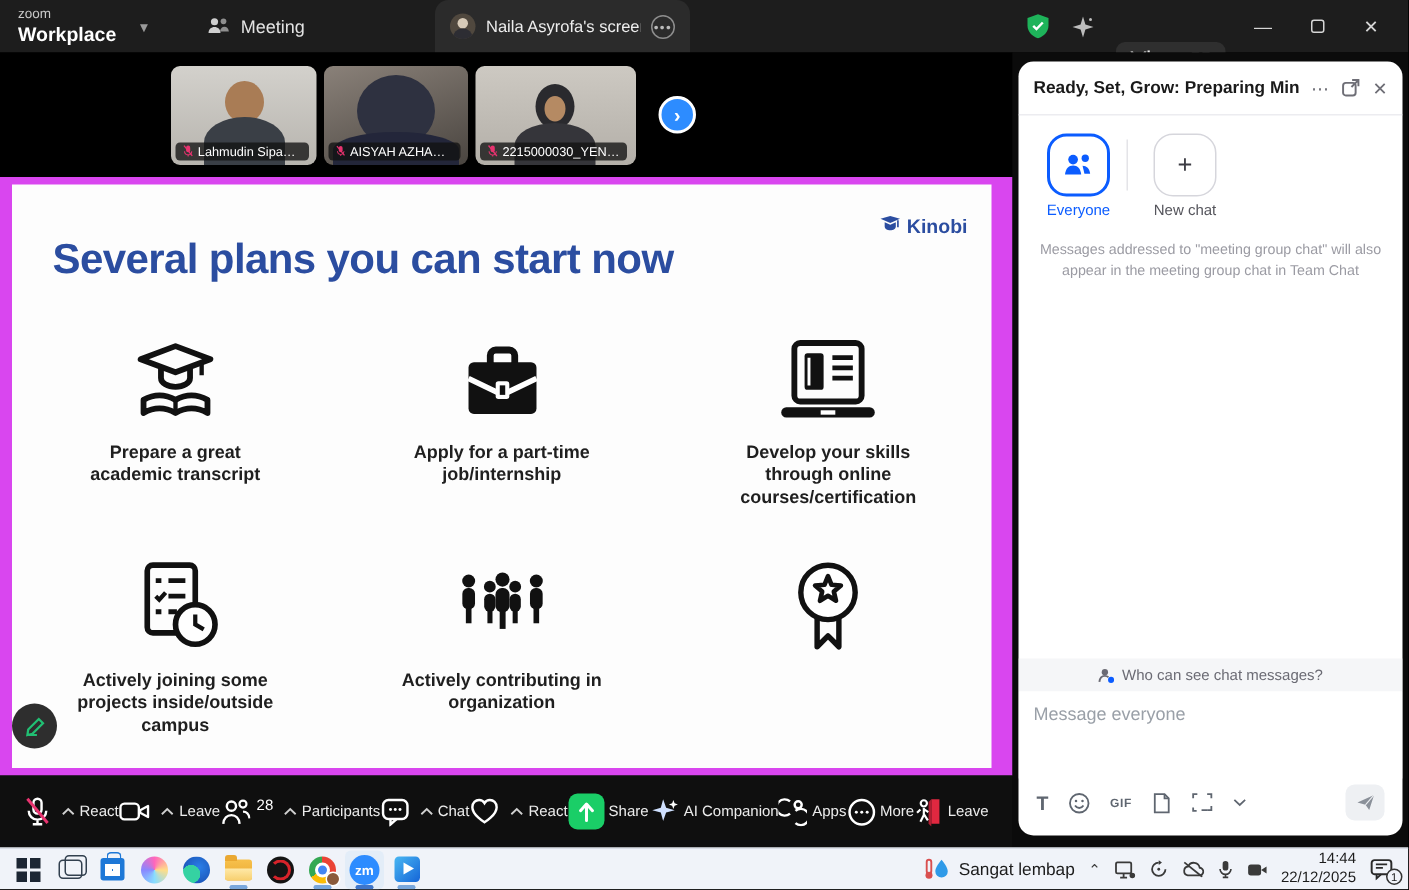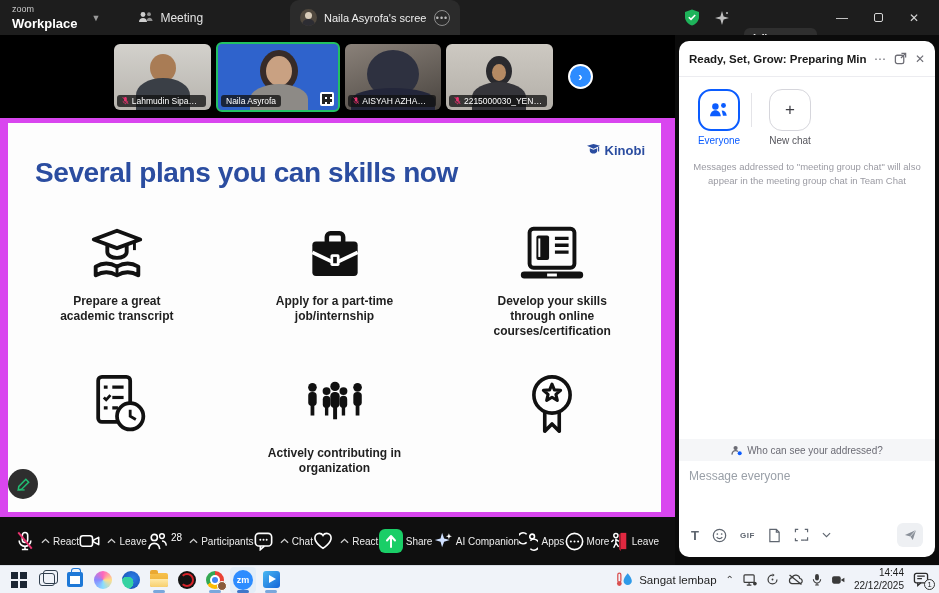--- a/index.html
+++ b/index.html
@@ -195,28 +195,20 @@
         <div class="sil-body"></div>
         <div class="name-badge">
           <svg width="8" height="9" viewBox="0 0 10 12">
               <rect x="3" y="1" width="4" height="6.5" rx="2" fill="#e8336f"></rect>
               <path d="M1.5 6.5a3.5 3.5 0 0 0 7 0M5 10v1.5" stroke="#e8336f" fill="none"></path>
               <path d="M1 1l8 10" stroke="#e8336f" stroke-width="1.3"></path>
             </svg>
           <span>Lahmudin Sipahutar .</span>
         </div>
       </div>
-      <div class="tile t2">
-        <div class="sil-head"></div>
-        <div class="sil-body"></div>
-        <div class="qr"></div>
-        <div class="name-badge">
-          <span>Naila Asyrofa</span>
-        </div>
-      </div>
       <div class="tile t3">
         <div class="sil-head"></div>
         <div class="sil-body"></div>
         <div class="name-badge">
           <svg width="8" height="9" viewBox="0 0 10 12">
               <rect x="3" y="1" width="4" height="6.5" rx="2" fill="#e8336f"></rect>
               <path d="M1.5 6.5a3.5 3.5 0 0 0 7 0M5 10v1.5" stroke="#e8336f" fill="none"></path>
               <path d="M1 1l8 10" stroke="#e8336f" stroke-width="1.3"></path>
             </svg>
           <span>AISYAH AZHAR ADAM</span>
@@ -240,21 +232,21 @@
     <div class="share-area">
       <div class="slide">
         <div class="kinobi">
           <svg width="15" height="13" viewBox="0 0 16 14">
               <path d="M1 2l7-2 7 2-7 3z" fill="#2b4da0"></path>
               <path d="M4 4.5v3c0 1.5 1.8 2.8 4 2.8s4-1.3 4-2.8v-3L8 6.2z" fill="#2b4da0"></path>
               <path d="M13.5 3v5" stroke="#2b4da0" stroke-width="1.2"></path>
             </svg>
           <span>Kinobi</span>
         </div>
-        <div class="slide-title">Several plans you can skills now</div>
+        <div class="slide-title">Several plans you can start now</div>
 
         <div class="slide-grid">
           <div class="slide-row">
             <div class="plan">
               <div class="plan-iconbox">
                 <svg width="62" height="62" viewBox="0 0 64 64" fill="none" stroke="#111" stroke-width="4" stroke-linejoin="round">
                   <path d="M8 17L32 8l24 9-24 9z"></path>
                     <path d="M50 19v9" stroke-width="3"></path>
                     <path d="M22 23v7c0 3.5 4.5 6 10 6s10-2.5 10-6v-7"></path>
                   <path d="M10 45c7-4 15-4 22 0 7-4 15-4 22 0v9c-7-4-15-4-22 0-7-4-15-4-22 0z"></path>
@@ -300,20 +292,23 @@
                 <svg width="64" height="64" viewBox="0 0 68 68">
                   <rect x="14" y="4" width="34" height="48" rx="4" fill="none" stroke="#111" stroke-width="4"></rect>
                   <path d="M20 15h4M29 15h12" stroke="#111" stroke-width="3.4"></path>
                   <path d="M20 26l2.5 2.5 4.5-5" stroke="#111" stroke-width="3" fill="none"></path>
                     <path d="M29 26h12" stroke="#111" stroke-width="3.4"></path>
                   <path d="M20 37h4M29 37h6" stroke="#111" stroke-width="3.4"></path>
                   <circle cx="48" cy="46" r="14" fill="#fff" stroke="#111" stroke-width="4"></circle>
                   <path d="M48 39v7l6 3.5" stroke="#111" stroke-width="3" fill="none"></path>
                 </svg>
               </div>
+              <div class="plan-label">Actively joining some
+projects inside/outside
+campus</div>
             </div>
             <div class="plan">
               <div class="plan-iconbox">
                 <svg width="62" height="58" viewBox="0 0 66 60" fill="#111">
                   <circle cx="9" cy="8" r="4.6"></circle>
                     <rect x="4.5" y="13" width="9" height="15" rx="4"></rect>
                     <rect x="7" y="26" width="4" height="12"></rect>
                   <circle cx="24" cy="12" r="4.2"></circle>
                     <rect x="20" y="17" width="8" height="13" rx="4"></rect>
                     <rect x="22.3" y="28" width="3.6" height="10"></rect>
@@ -507,21 +502,21 @@
 appear in the meeting group chat in Team Chat</div>
 
         <div class="chat-space"></div>
 
         <div class="privacy-bar">
           <svg width="11" height="11" viewBox="0 0 12 12">
               <circle cx="5" cy="3.4" r="2.3" fill="#6b6b74"></circle>
               <path d="M1 10.5c.3-2.8 1.9-4.4 4-4.4 1 0 1.9.35 2.6 1" fill="none" stroke="#6b6b74" stroke-width="1.4"></path>
               <circle cx="9.5" cy="9" r="2.2" fill="#0b5cff"></circle>
             </svg>
-          <span>Who can see your addressed?</span>
+          <span>Who can see chat messages?</span>
         </div>
 
         <textarea class="chat-input" placeholder="Message everyone" style=""></textarea>
 
         <div class="format-bar">
           <span class="fmt-T">T</span>
           <svg width="15" height="15" viewBox="0 0 16 16">
               <circle cx="8" cy="8" r="6.6" fill="none" stroke="#5f6670" stroke-width="1.3"></circle>
               <circle cx="5.7" cy="6.4" r=".9" fill="#5f6670"></circle>
               <circle cx="10.3" cy="6.4" r=".9" fill="#5f6670"></circle>

